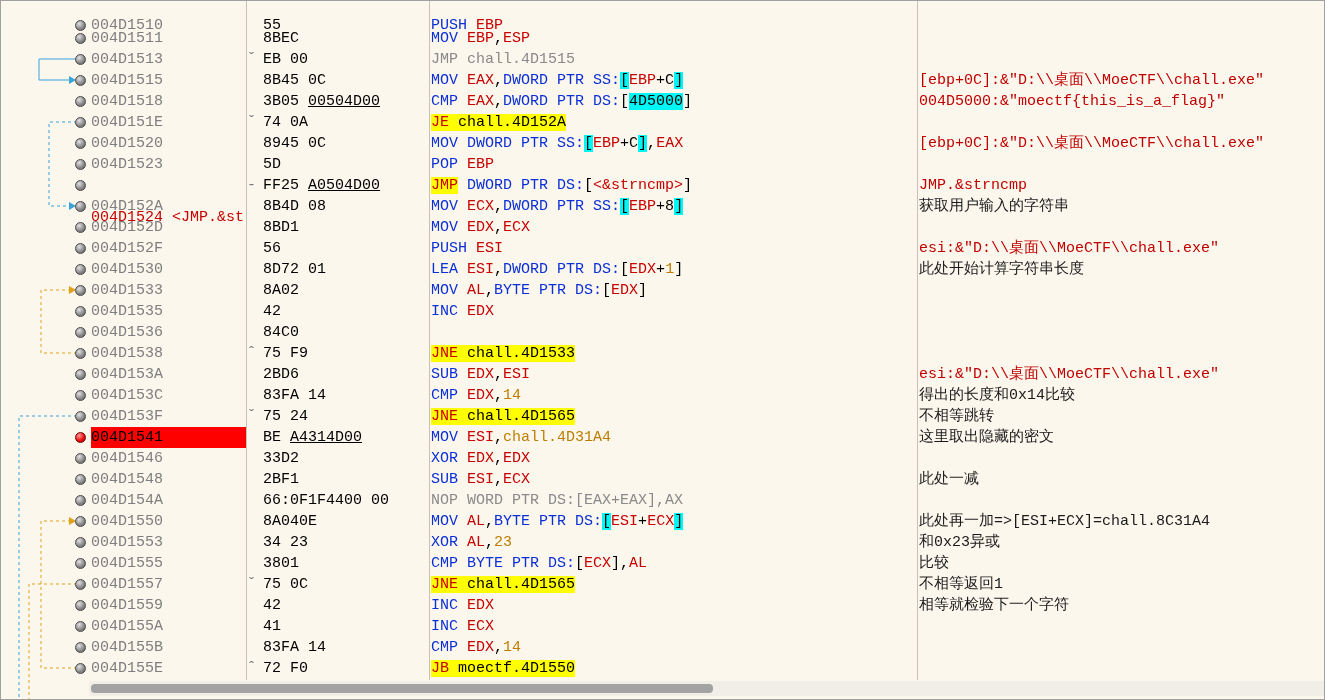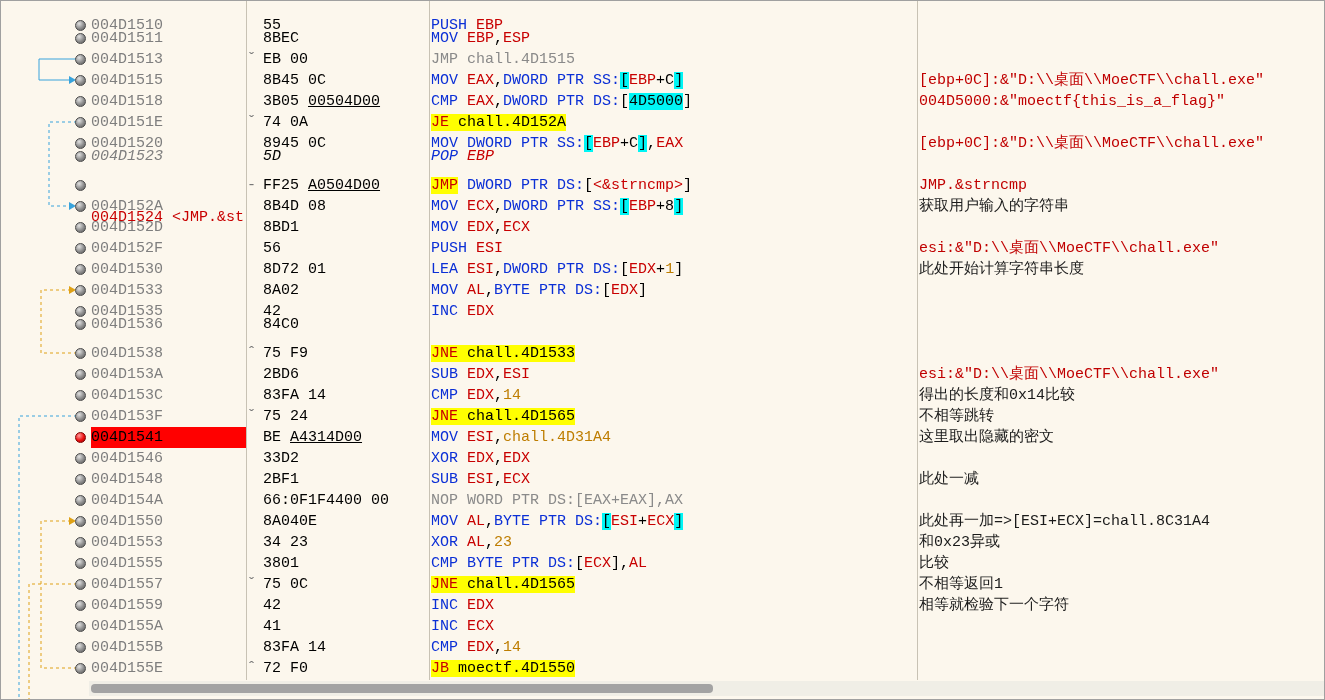--- a/index.html
+++ b/index.html
@@ -62,29 +62,29 @@
       <polygon points="68,516 75,520 68,524" fill="#DFA116"></polygon>
     </svg>
   <div>
       <span class="row" style="top: 14px;"><span class="dot"></span><span class="cell addr">004D1510</span><span class="cell bytes"><span class="marker"></span><span class="b">55</span></span><span class="cell disasm"><span class="mn">PUSH </span><span class="reg">EBP</span></span><span class="cell comment"></span></span>
       <span class="row" style="top: 27px;"><span class="dot"></span><span class="cell addr">004D1511</span><span class="cell bytes"><span class="marker"></span><span class="b">8BEC</span></span><span class="cell disasm"><span class="mn">MOV </span><span class="reg">EBP</span><span class="pn">,</span><span class="reg">ESP</span></span><span class="cell comment"></span></span>
       <span class="row" style="top: 48px;"><span class="dot"></span><span class="cell addr">004D1513</span><span class="cell bytes"><span class="marker">ˇ</span><span class="b">EB 00</span></span><span class="cell disasm"><span class="gy">JMP chall.4D1515</span></span><span class="cell comment"></span></span>
       <span class="row" style="top: 69px;"><span class="dot"></span><span class="cell addr">004D1515</span><span class="cell bytes"><span class="marker"></span><span class="b">8B45 0C</span></span><span class="cell disasm"><span class="mn">MOV </span><span class="reg">EAX</span><span class="pn">,</span><span class="mn">DWORD PTR SS:</span><span class="cy">[</span><span class="reg">EBP</span><span class="pn">+C</span><span class="cy">]</span></span><span class="cell comment c-red">[ebp+0C]:&amp;"D:\\桌面\\MoeCTF\\chall.exe"</span></span>
       <span class="row" style="top: 90px;"><span class="dot"></span><span class="cell addr">004D1518</span><span class="cell bytes"><span class="marker"></span><span class="b">3B05 </span><span class="bu">00504D00</span></span><span class="cell disasm"><span class="mn">CMP </span><span class="reg">EAX</span><span class="pn">,</span><span class="mn">DWORD PTR DS:</span><span class="pn">[</span><span class="cy">4D5000</span><span class="pn">]</span></span><span class="cell comment c-red">004D5000:&amp;"moectf{this_is_a_flag}"</span></span>
       <span class="row" style="top: 111px;"><span class="dot"></span><span class="cell addr">004D151E</span><span class="cell bytes"><span class="marker">ˇ</span><span class="b">74 0A</span></span><span class="cell disasm"><span class="ybr">JE</span><span class="yb"> chall.4D152A</span></span><span class="cell comment"></span></span>
       <span class="row" style="top: 132px;"><span class="dot"></span><span class="cell addr">004D1520</span><span class="cell bytes"><span class="marker"></span><span class="b">8945 0C</span></span><span class="cell disasm"><span class="mn">MOV </span><span class="mn">DWORD PTR SS:</span><span class="cy">[</span><span class="reg">EBP</span><span class="pn">+C</span><span class="cy">]</span><span class="pn">,</span><span class="reg">EAX</span></span><span class="cell comment c-red">[ebp+0C]:&amp;"D:\\桌面\\MoeCTF\\chall.exe"</span></span>
-      <span class="row" style="top: 145px; font-style: italic;"><span class="dot"></span><span class="cell addr">004D1523</span><span class="cell bytes"><span class="marker"></span><span class="b">5D</span></span><span class="cell disasm"><span class="mn">POP </span><span class="reg">EBP</span></span><span class="cell comment"></span></span>
+      <span class="row" style="top: 153px;"><span class="dot"></span><span class="cell addr">004D1523</span><span class="cell bytes"><span class="marker"></span><span class="b">5D</span></span><span class="cell disasm"><span class="mn">POP </span><span class="reg">EBP</span></span><span class="cell comment"></span></span>
       <span class="row" style="top: 174px;"><span class="dot"></span><span class="cell addr addr-red">004D1524 &lt;JMP.&amp;st</span><span class="cell bytes"><span class="marker">-</span><span class="b">FF25 </span><span class="bu">A0504D00</span></span><span class="cell disasm"><span class="ybr">JMP</span><span class="pn"> </span><span class="mn">DWORD PTR DS:</span><span class="pn">[</span><span class="reg">&lt;&amp;strncmp&gt;</span><span class="pn">]</span></span><span class="cell comment c-red">JMP.&amp;strncmp</span></span>
       <span class="row" style="top: 195px;"><span class="dot"></span><span class="cell addr">004D152A</span><span class="cell bytes"><span class="marker"></span><span class="b">8B4D 08</span></span><span class="cell disasm"><span class="mn">MOV </span><span class="reg">ECX</span><span class="pn">,</span><span class="mn">DWORD PTR SS:</span><span class="cy">[</span><span class="reg">EBP</span><span class="pn">+8</span><span class="cy">]</span></span><span class="cell comment">获取用户输入的字符串</span></span>
       <span class="row" style="top: 216px;"><span class="dot"></span><span class="cell addr">004D152D</span><span class="cell bytes"><span class="marker"></span><span class="b">8BD1</span></span><span class="cell disasm"><span class="mn">MOV </span><span class="reg">EDX</span><span class="pn">,</span><span class="reg">ECX</span></span><span class="cell comment"></span></span>
       <span class="row" style="top: 237px;"><span class="dot"></span><span class="cell addr">004D152F</span><span class="cell bytes"><span class="marker"></span><span class="b">56</span></span><span class="cell disasm"><span class="mn">PUSH </span><span class="reg">ESI</span></span><span class="cell comment c-red">esi:&amp;"D:\\桌面\\MoeCTF\\chall.exe"</span></span>
       <span class="row" style="top: 258px;"><span class="dot"></span><span class="cell addr">004D1530</span><span class="cell bytes"><span class="marker"></span><span class="b">8D72 01</span></span><span class="cell disasm"><span class="mn">LEA </span><span class="reg">ESI</span><span class="pn">,</span><span class="mn">DWORD PTR DS:</span><span class="pn">[</span><span class="reg">EDX</span><span class="pn">+</span><span class="num">1</span><span class="pn">]</span></span><span class="cell comment">此处开始计算字符串长度</span></span>
       <span class="row" style="top: 279px;"><span class="dot"></span><span class="cell addr">004D1533</span><span class="cell bytes"><span class="marker"></span><span class="b">8A02</span></span><span class="cell disasm"><span class="mn">MOV </span><span class="reg">AL</span><span class="pn">,</span><span class="mn">BYTE PTR DS:</span><span class="pn">[</span><span class="reg">EDX</span><span class="pn">]</span></span><span class="cell comment"></span></span>
       <span class="row" style="top: 300px;"><span class="dot"></span><span class="cell addr">004D1535</span><span class="cell bytes"><span class="marker"></span><span class="b">42</span></span><span class="cell disasm"><span class="mn">INC </span><span class="reg">EDX</span></span><span class="cell comment"></span></span>
-      <span class="row" style="top: 313px;"><span class="dot"></span><span class="cell addr">004D1536</span><span class="cell bytes"><span class="marker"></span><span class="b">84C0</span></span><span class="cell comment"></span></span>
+      <span class="row" style="top: 321px;"><span class="dot"></span><span class="cell addr">004D1536</span><span class="cell bytes"><span class="marker"></span><span class="b">84C0</span></span><span class="cell comment"></span></span>
       <span class="row" style="top: 342px;"><span class="dot"></span><span class="cell addr">004D1538</span><span class="cell bytes"><span class="marker">ˆ</span><span class="b">75 F9</span></span><span class="cell disasm"><span class="ybr">JNE</span><span class="yb"> chall.4D1533</span></span><span class="cell comment"></span></span>
       <span class="row" style="top: 363px;"><span class="dot"></span><span class="cell addr">004D153A</span><span class="cell bytes"><span class="marker"></span><span class="b">2BD6</span></span><span class="cell disasm"><span class="mn">SUB </span><span class="reg">EDX</span><span class="pn">,</span><span class="reg">ESI</span></span><span class="cell comment c-red">esi:&amp;"D:\\桌面\\MoeCTF\\chall.exe"</span></span>
       <span class="row" style="top: 384px;"><span class="dot"></span><span class="cell addr">004D153C</span><span class="cell bytes"><span class="marker"></span><span class="b">83FA 14</span></span><span class="cell disasm"><span class="mn">CMP </span><span class="reg">EDX</span><span class="pn">,</span><span class="num">14</span></span><span class="cell comment">得出的长度和0x14比较</span></span>
       <span class="row" style="top: 405px;"><span class="dot"></span><span class="cell addr">004D153F</span><span class="cell bytes"><span class="marker">ˇ</span><span class="b">75 24</span></span><span class="cell disasm"><span class="ybr">JNE</span><span class="yb"> chall.4D1565</span></span><span class="cell comment">不相等跳转</span></span>
       <span class="row" style="top: 426px;"><span class="dot dot-red"></span><span class="cell addr addr-sel">004D1541</span><span class="cell bytes"><span class="marker"></span><span class="b">BE </span><span class="bu">A4314D00</span></span><span class="cell disasm"><span class="mn">MOV </span><span class="reg">ESI</span><span class="pn">,</span><span class="num">chall.4D31A4</span></span><span class="cell comment">这里取出隐藏的密文</span></span>
       <span class="row" style="top: 447px;"><span class="dot"></span><span class="cell addr">004D1546</span><span class="cell bytes"><span class="marker"></span><span class="b">33D2</span></span><span class="cell disasm"><span class="mn">XOR </span><span class="reg">EDX</span><span class="pn">,</span><span class="reg">EDX</span></span><span class="cell comment"></span></span>
       <span class="row" style="top: 468px;"><span class="dot"></span><span class="cell addr">004D1548</span><span class="cell bytes"><span class="marker"></span><span class="b">2BF1</span></span><span class="cell disasm"><span class="mn">SUB </span><span class="reg">ESI</span><span class="pn">,</span><span class="reg">ECX</span></span><span class="cell comment">此处一减</span></span>
       <span class="row" style="top: 489px; padding-left: 36px;"><span class="dot"></span><span class="cell addr">004D154A</span><span class="cell bytes"><span class="marker"></span><span class="b">66:0F1F4400 00</span></span><span class="cell disasm"><span class="gy">NOP WORD PTR DS:[EAX+EAX],AX</span></span><span class="cell comment"></span></span>
       <span class="row" style="top: 510px;"><span class="dot"></span><span class="cell addr">004D1550</span><span class="cell bytes"><span class="marker"></span><span class="b">8A040E</span></span><span class="cell disasm"><span class="mn">MOV </span><span class="reg">AL</span><span class="pn">,</span><span class="mn">BYTE PTR DS:</span><span class="cy">[</span><span class="reg">ESI</span><span class="pn">+</span><span class="reg">ECX</span><span class="cy">]</span></span><span class="cell comment">此处再一加=&gt;[ESI+ECX]=chall.8C31A4</span></span>
       <span class="row" style="top: 531px;"><span class="dot"></span><span class="cell addr">004D1553</span><span class="cell bytes"><span class="marker"></span><span class="b">34 23</span></span><span class="cell disasm"><span class="mn">XOR </span><span class="reg">AL</span><span class="pn">,</span><span class="num">23</span></span><span class="cell comment">和0x23异或</span></span>

